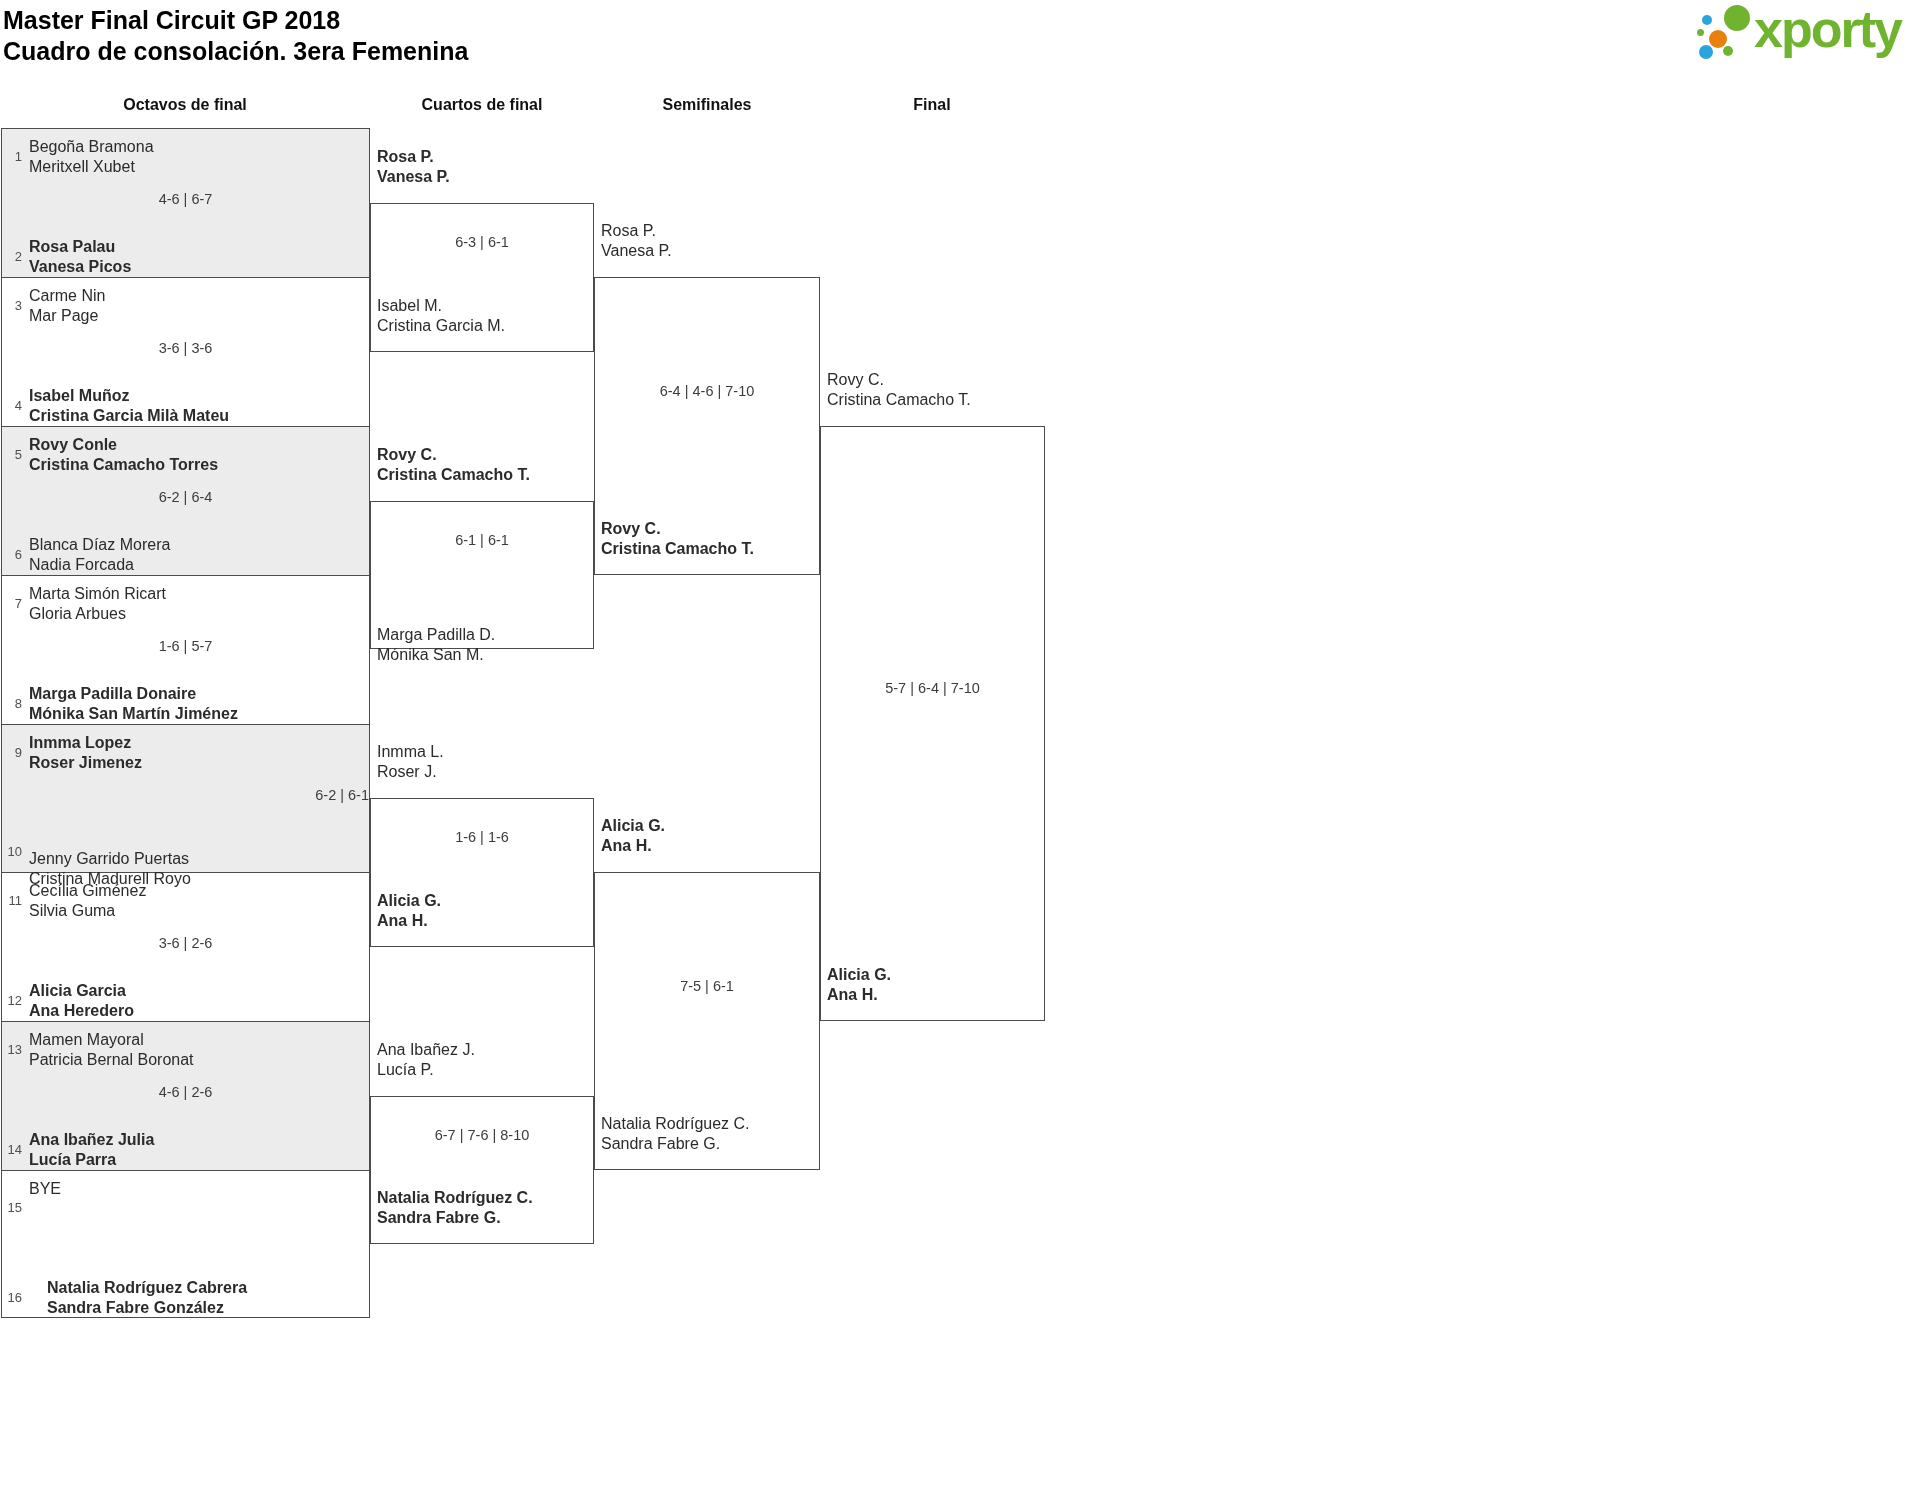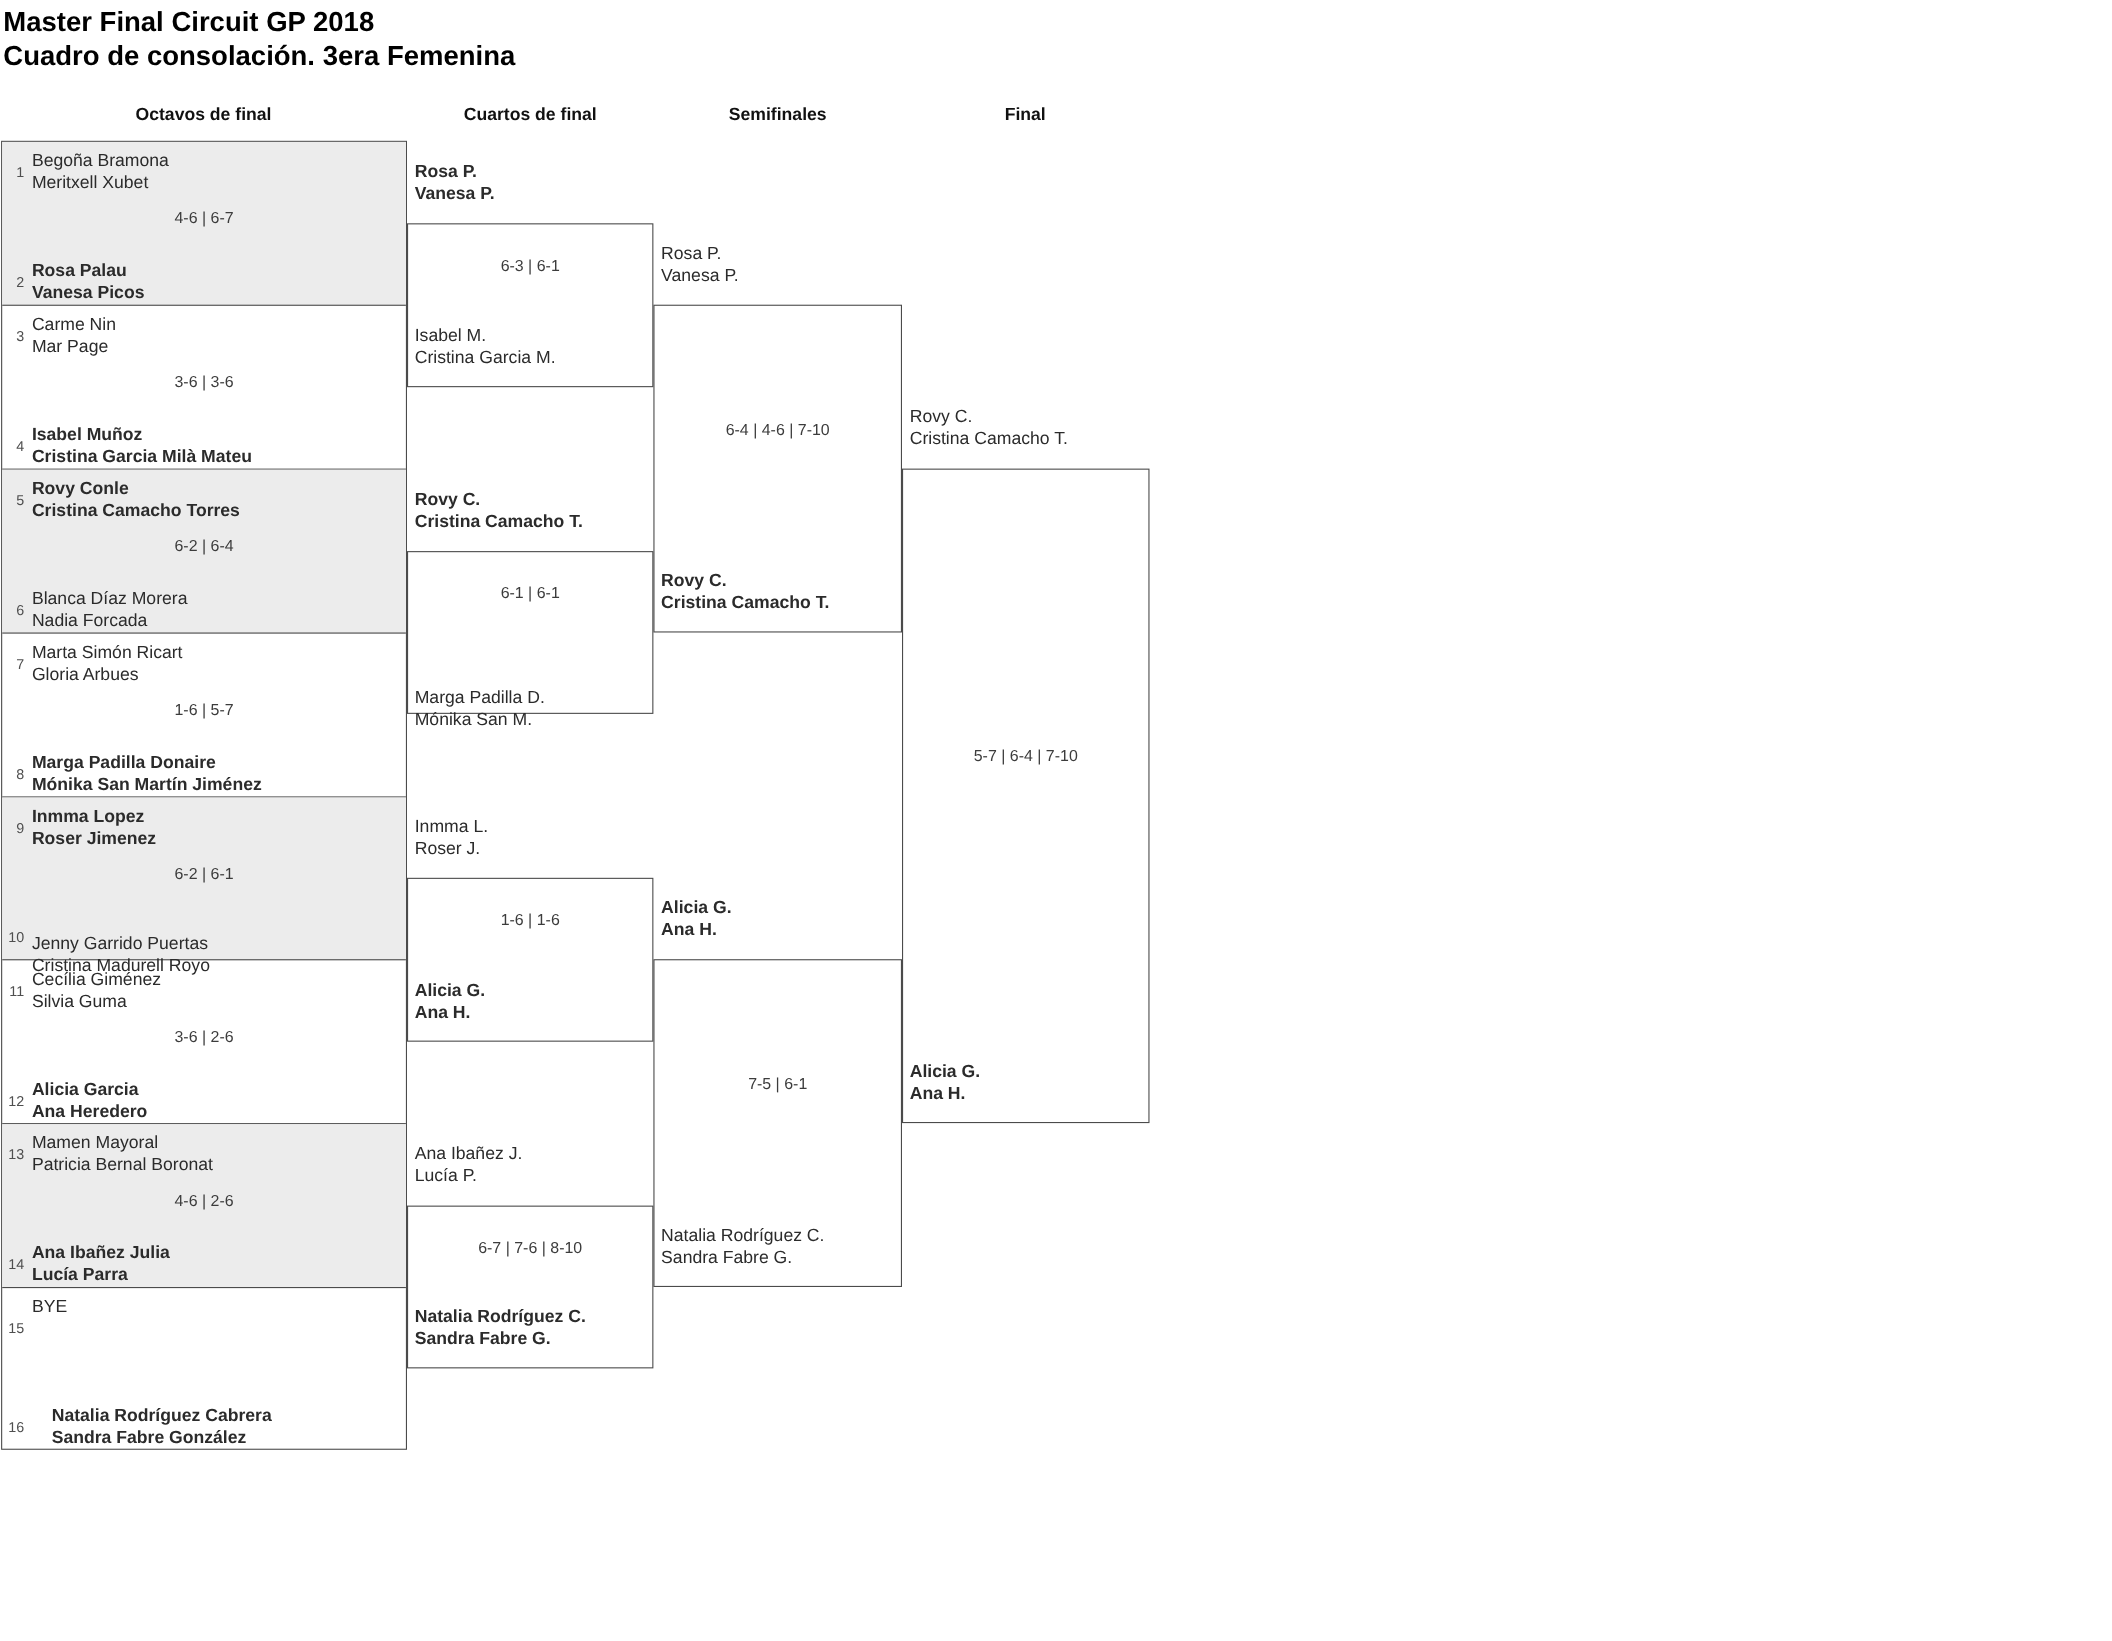--- a/index.html
+++ b/index.html
@@ -36,20 +36,29 @@
   #logo-text { position:absolute; left:59px; top:-8px; font-size:52px; line-height:68px; font-weight:bold; letter-spacing:-2px; }
 </style>
 </head>
 <body>
 
 <div id="page">
 
   <div class="title-line" id="title1">Master Final Circuit GP 2018</div>
   <div class="title-line" id="title2">Cuadro de consolación. 3era Femenina</div>
 
+  <div id="logo">
+    <span class="dot" style="left: 29px; top: 2px; width: 26px; height: 26px; background: rgb(111, 179, 46);"></span>
+    <span class="dot" style="left: 7px; top: 12px; width: 10px; height: 10px; background: rgb(41, 164, 220);"></span>
+    <span class="dot" style="left: 2px; top: 26px; width: 7px; height: 7px; background: rgb(111, 179, 46);"></span>
+    <span class="dot" style="left: 14px; top: 27px; width: 18px; height: 18px; background: rgb(232, 128, 14);"></span>
+    <span class="dot" style="left: 4px; top: 42px; width: 14px; height: 14px; background: rgb(41, 164, 220);"></span>
+    <span class="dot" style="left: 28px; top: 43px; width: 10px; height: 10px; background: rgb(111, 179, 46);"></span>
+    <span id="logo-text" style="color: rgb(111, 179, 46);">xporty</span>
+  </div>
 
   <div id="headers">
       <div class="round-header" style="left: 185px;">Octavos de final</div>
       <div class="round-header" style="left: 482px;">Cuartos de final</div>
       <div class="round-header" style="left: 707px;">Semifinales</div>
       <div class="round-header" style="left: 932px;">Final</div>
     </div>
 
   <div id="octavos-box">
       <div class="oct-cell shaded" style="top: 0px; height: 149px;">
@@ -103,21 +112,21 @@
           <div>Marga Padilla Donaire</div>
           <div>Mónika San Martín Jiménez</div>
         </div>
       </div>
       <div class="oct-cell shaded" style="top: 595.5px; height: 148.5px;">
         <div class="seed" style="top: 18px;">9</div>
         <div class="team winner" style="top: 8px;">
           <div>Inmma Lopez</div>
           <div>Roser Jimenez</div>
         </div>
-        <div class="oct-score" style="top: 60px;">6-2 | 6-1</div>
+        <div class="oct-score" style="top: 60px; text-align: right;">6-2 | 6-1</div>
         <div class="seed" style="top: 117.5px;">10</div>
         <div class="team" style="top: 124px;">
           <div>Jenny Garrido Puertas</div>
           <div>Cristina Madurell Royo</div>
         </div>
       </div>
       <div class="oct-cell" style="top: 744px; height: 149px;">
         <div class="seed" style="top: 18px;">11</div>
         <div class="team" style="top: 8px;">
           <div>Cecília Giménez</div>

